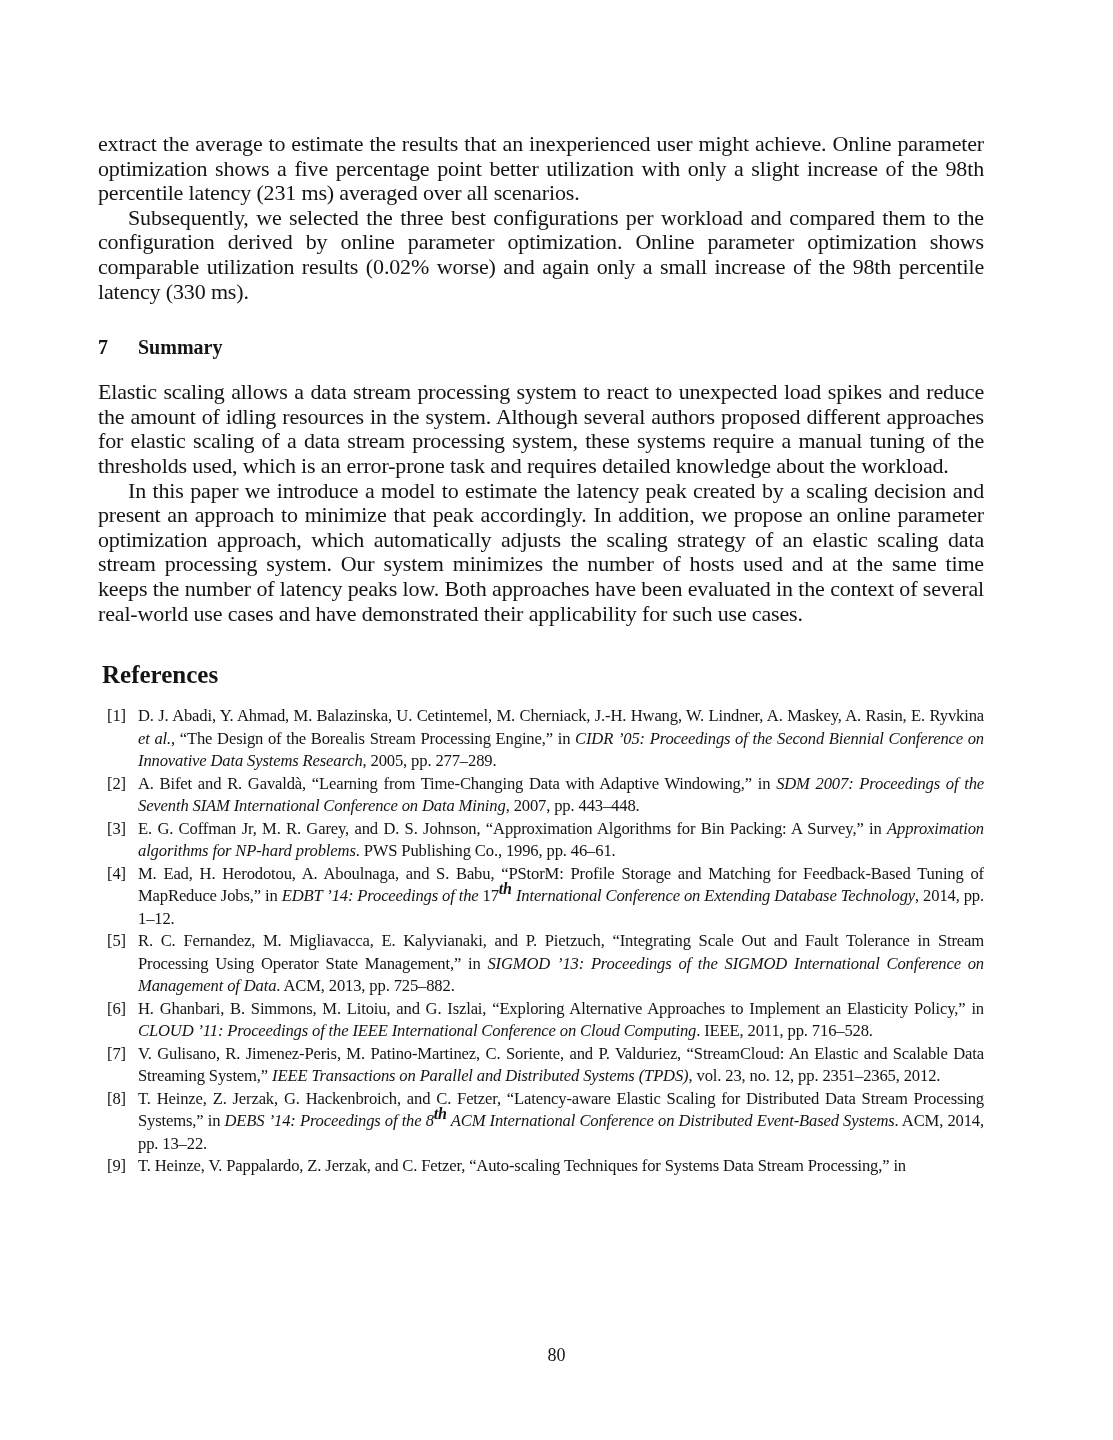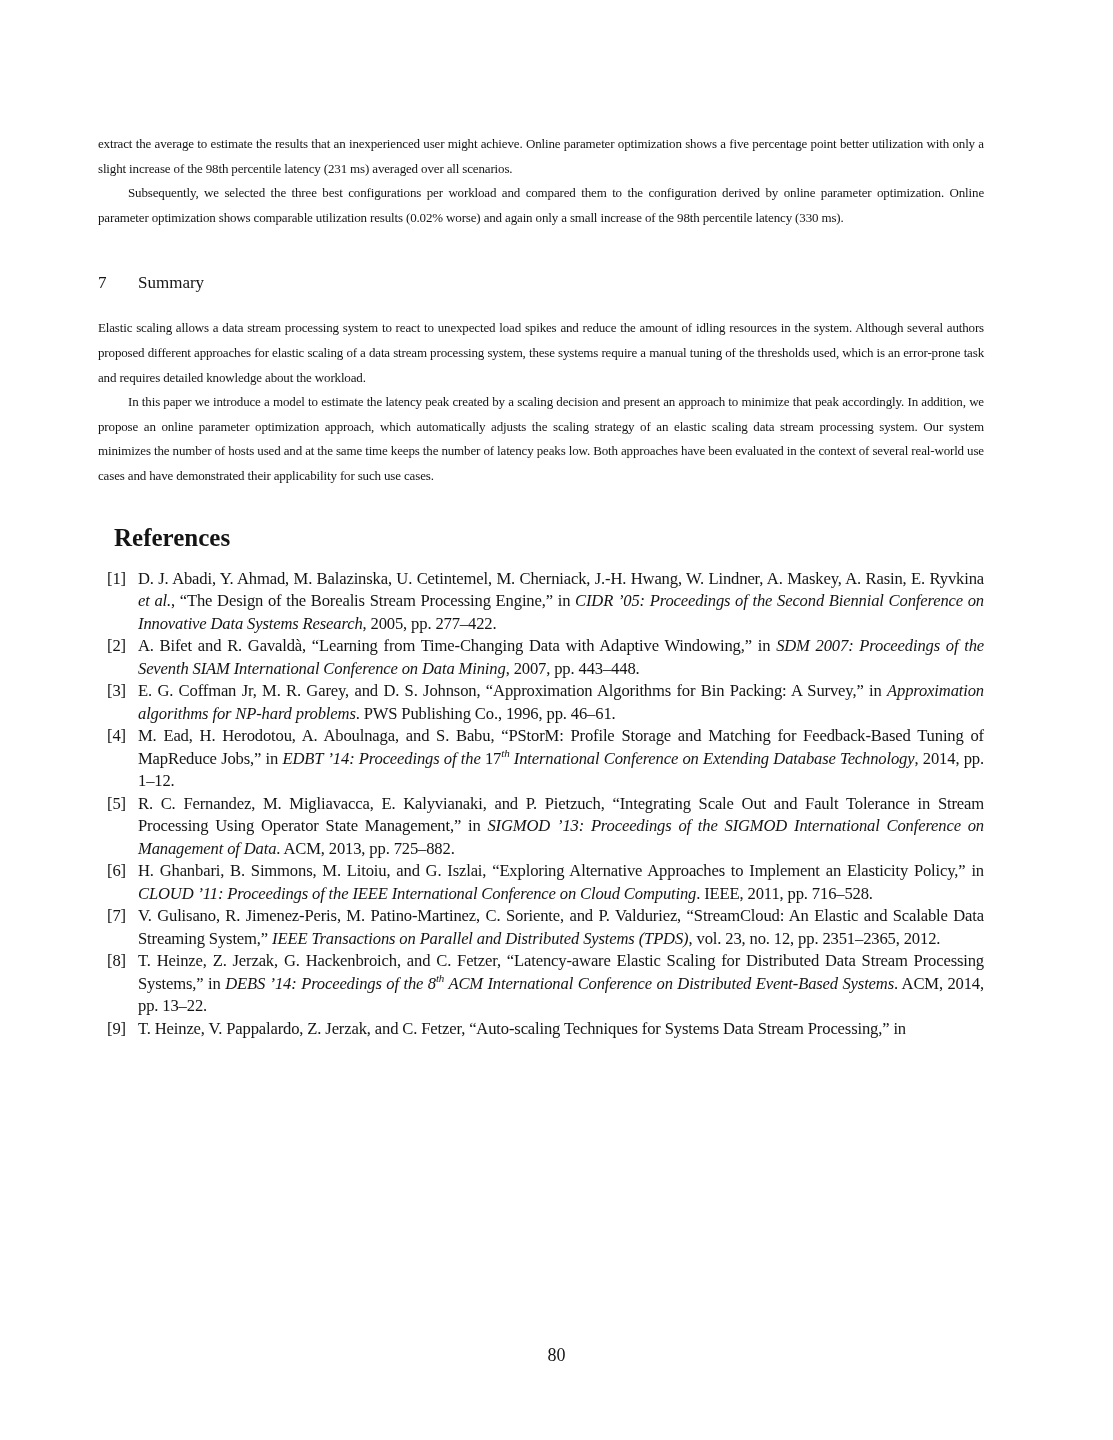--- a/index.html
+++ b/index.html
@@ -3,60 +3,60 @@
 <meta charset="utf-8">
 <style>
   html, body { margin: 0; padding: 0; background: #ffffff; }
   body {
     width: 1113px; height: 1440px; position: relative; overflow: hidden;
     font-family: "Liberation Serif", "DejaVu Serif", serif;
     color: #141414;
   }
   .page { position: absolute; left: 98px; top: 132px; width: 886px; }
   p.body {
-    margin: 0; font-size: 13px; line-height: 24.6px; text-align: justify;
+    margin: 0; font-size: 22px; line-height: 24.6px; text-align: justify;
     letter-spacing: -0.15px;
   }
   p.indent { text-indent: 30px; }
   h2.section {
-    font-size: 17px; font-weight: normal; margin: 38px 0 18px 0; line-height: 30px;
+    font-size: 20px; font-weight: bold; margin: 28px 0 18px 0; line-height: 30px;
   }
   h2.section .num { display: inline-block; width: 40px; }
-  h2.refs { font-size: 25px; font-weight: bold; margin: 34px 0 15px 16px; line-height: 30px; }
+  h2.refs { font-size: 25px; font-weight: bold; margin: 34px 0 15px 4px; line-height: 30px; }
   ol.refs { list-style: none; margin: 0; padding: 0; }
   ol.refs li {
     position: relative; padding-left: 40px; font-size: 16.6px; line-height: 22.5px;
     text-align: justify; letter-spacing: -0.15px;
   }
   ol.refs li .label { position: absolute; left: 9px; top: 0; }
   .pagenum {
     position: absolute; top: 1345px; left: 0; width: 1113px; text-align: center;
     font-size: 18px;
   }
   i { font-style: italic; }
-  sup { font-size: 11px; line-height: 0; }
+  sup { font-size: 16px; line-height: 0; font-weight: bold; }
 </style>
 </head>
 <body>
 
 <div class="page">
   <p class="body">extract the average to estimate the results that an inexperienced user might achieve. Online parameter optimization shows a five percentage point better utilization with only a slight increase of the 98th percentile latency (231 ms) averaged over all scenarios.</p>
   <p class="body indent">Subsequently, we selected the three best configurations per workload and compared them to the configuration derived by online parameter optimization. Online parameter optimization shows comparable utilization results (0.02% worse) and again only a small increase of the 98th percentile latency (330 ms).</p>
 
   <h2 class="section">
     <span class="num">7</span><span>Summary</span>
   </h2>
   <p class="body">Elastic scaling allows a data stream processing system to react to unexpected load spikes and reduce the amount of idling resources in the system. Although several authors proposed different approaches for elastic scaling of a data stream processing system, these systems require a manual tuning of the thresholds used, which is an error-prone task and requires detailed knowledge about the workload.</p>
   <p class="body indent">In this paper we introduce a model to estimate the latency peak created by a scaling decision and present an approach to minimize that peak accordingly. In addition, we propose an online parameter optimization approach, which automatically adjusts the scaling strategy of an elastic scaling data stream processing system. Our system minimizes the number of hosts used and at the same time keeps the number of latency peaks low. Both approaches have been evaluated in the context of several real-world use cases and have demonstrated their applicability for such use cases.</p>
 
   <h2 class="refs">References</h2>
   <ol class="refs">
     <li>
       <span class="label">[1]</span>
-      <span>D. J. Abadi, Y. Ahmad, M. Balazinska, U. Cetintemel, M. Cherniack, J.-H. Hwang, W. Lindner, A. Maskey, A. Rasin, E. Ryvkina </span><i>et al.</i><span>, “The Design of the Borealis Stream Processing Engine,” in </span><i>CIDR ’05: Proceedings of the Second Biennial Conference on Innovative Data Systems Research</i><span>, 2005, pp. 277–422.</span>
+      <span>D. J. Abadi, Y. Ahmad, M. Balazinska, U. Cetintemel, M. Cherniack, J.-H. Hwang, W. Lindner, A. Maskey, A. Rasin, E. Ryvkina </span><i>et al.</i><span>, “The Design of the Borealis Stream Processing Engine,” in </span><i>CIDR ’05: Proceedings of the Second Biennial Conference on Innovative Data Systems Research</i><span>, 2005, pp. 277–289.</span>
     </li>
     <li>
       <span class="label">[2]</span>
       <span>A. Bifet and R. Gavaldà, “Learning from Time-Changing Data with Adaptive Windowing,” in </span><i>SDM 2007: Proceedings of the Seventh SIAM International Conference on Data Mining</i><span>, 2007, pp. 443–448.</span>
     </li>
     <li>
       <span class="label">[3]</span>
       <span>E. G. Coffman Jr, M. R. Garey, and D. S. Johnson, “Approximation Algorithms for Bin Packing: A Survey,” in </span><i>Approximation algorithms for NP-hard problems</i><span>.   PWS Publishing Co., 1996, pp. 46–61.</span>
     </li>
     <li>

